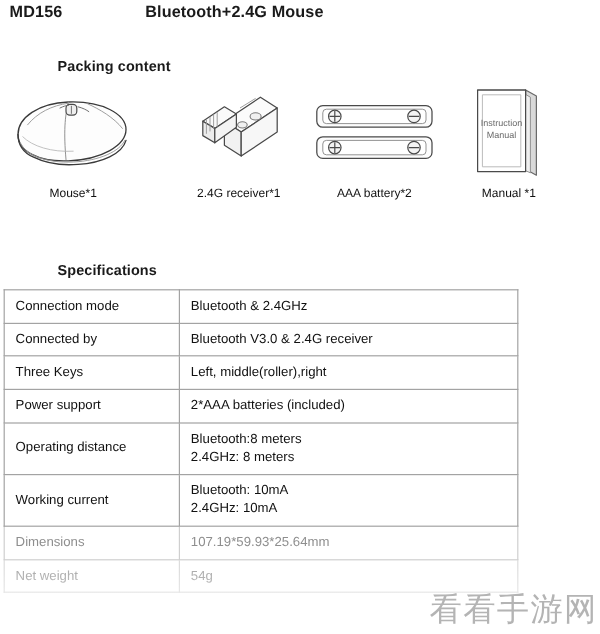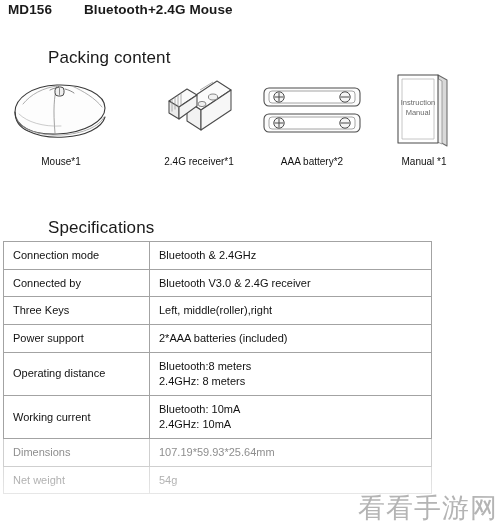--- a/index.html
+++ b/index.html
@@ -20,30 +20,31 @@
   
   .doc-header {
     position: absolute;
     left: 8px;
     top: 2px;
     display: flex;
     align-items: baseline;
     font-weight: bold;
     font-size: 13.5px;
     letter-spacing: .1px;
+    gap: 37px;
   }
   .doc-model { width: 76px; }
   .doc-title { white-space: nowrap; }
 
   
   .section-heading {
     position: absolute;
     left: 8px;
-    font-weight: normal;
-    font-size: 17px;
+    font-weight: bold;
+    font-size: 12px;
     letter-spacing: .1px;
     padding-left: 40px;
   }
   #packing-heading { top: 48px; }
   #spec-heading    { top: 218px; }
 
   
   .packing-row {
     position: absolute;
     left: 0;

